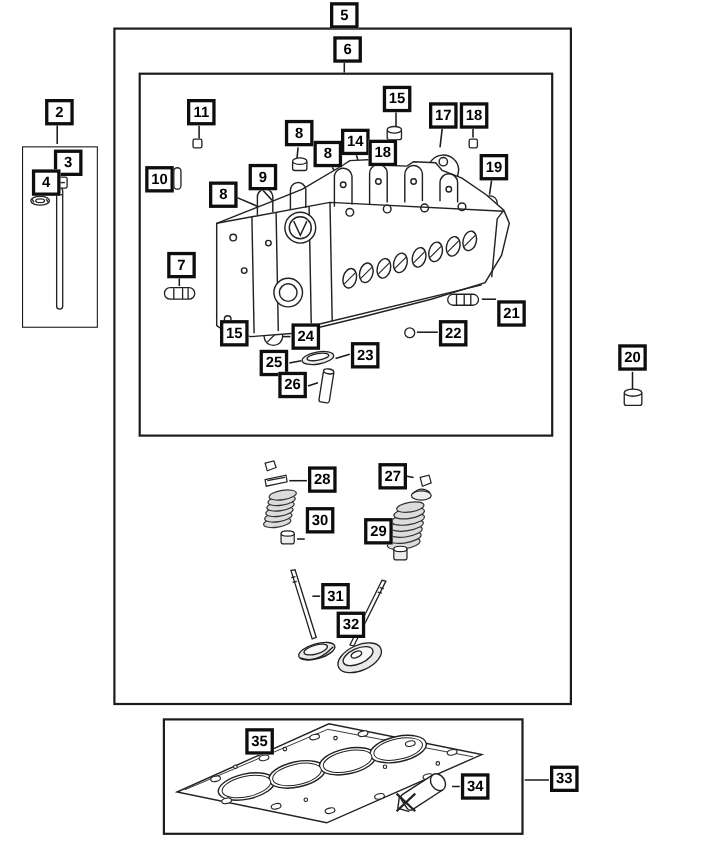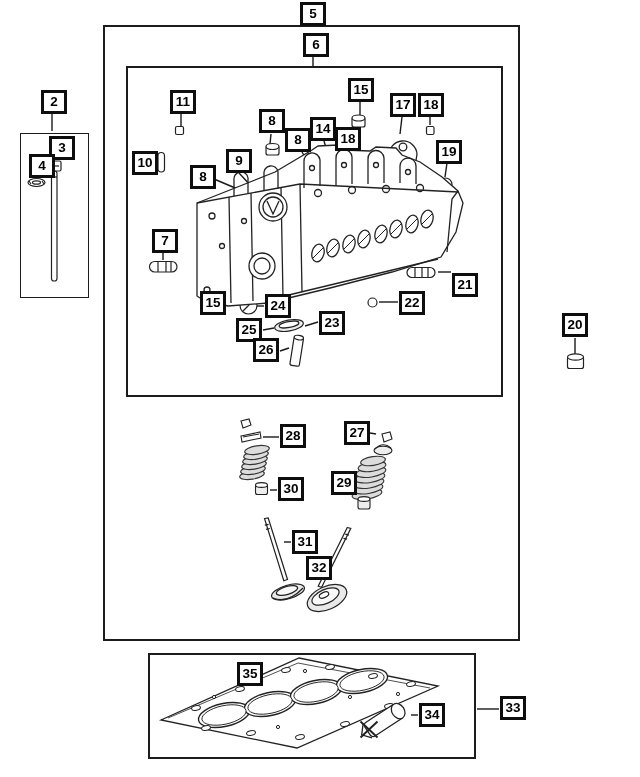--- a/index.html
+++ b/index.html
@@ -336,30 +336,30 @@
     </div>
   <div class="callout" style="left:280px;top:424px;">
       <span>28</span>
     </div>
   <div class="callout" style="left:344px;top:421px;">
       <span>27</span>
     </div>
   <div class="callout" style="left:331px;top:455px;margin-top:16px;">
       <span>29</span>
     </div>
-  <div class="callout" style="left:278px;top:477px;">
+  <div class="callout" style="left:278px;top:461px;">
       <span>30</span>
     </div>
   <div class="callout" style="left:292px;top:530px;">
       <span>31</span>
     </div>
   <div class="callout" style="left:306px;top:556px;">
       <span>32</span>
     </div>
-  <div class="callout" style="left:237px;top:662px;">
+  <div class="callout" style="left:223px;top:662px;">
       <span>35</span>
     </div>
   <div class="callout" style="left:419px;top:703px;">
       <span>34</span>
     </div>
   <div class="callout" style="left:500px;top:696px;">
       <span>33</span>
     </div>
 
 </div>

